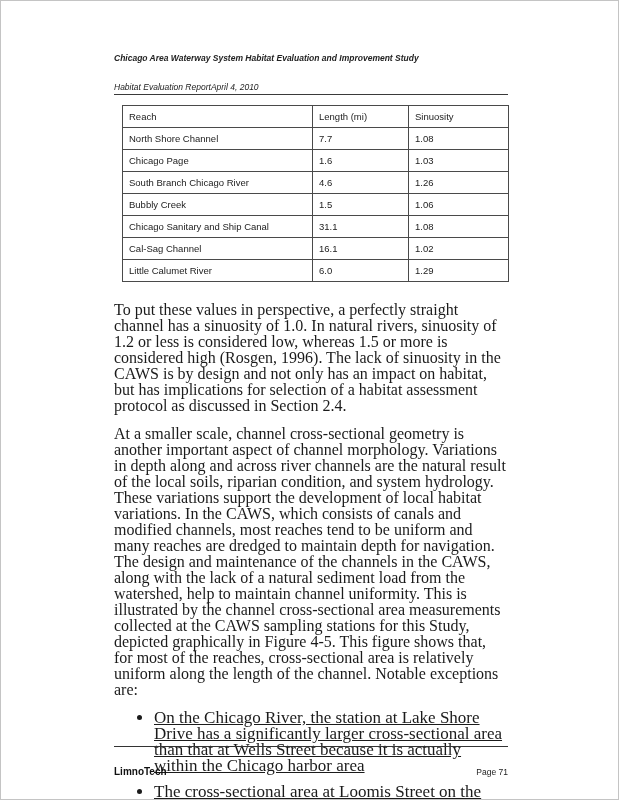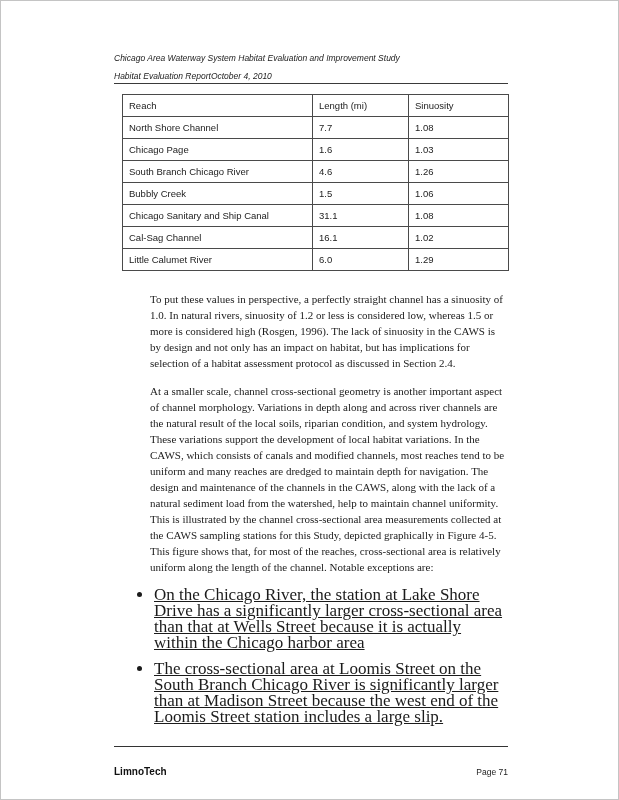--- a/index.html
+++ b/index.html
@@ -17,21 +17,21 @@
     .content {
       padding: 52px 110px 0 113px;
     }
     
     .doc-header {
       font-family: "Liberation Sans", sans-serif;
       font-style: italic;
       font-size: 8.5px;
       color: #222;
     }
-    .hdr-line1 { margin-bottom: 8px; }
+    .hdr-line1 { margin-bottom: 19px; font-weight: bold; }
     .hdr-line2 {
       display: flex;
       align-items: flex-end;
       border-bottom: 1px solid #3a3a3a;
       padding-bottom: 2px;
     }
     
     .table-title {
       margin-top: 22px;
       text-align: center;
@@ -58,24 +58,23 @@
       vertical-align: middle;
     }
     .data-table th:first-child, .data-table td:first-child {
       text-align: left;
       width: 190px;
     }
     .data-table th:nth-child(2), .data-table td:nth-child(2) { width: 96px; }
     .data-table th:nth-child(3), .data-table td:nth-child(3) { width: 100px; }
     
     .body-para {
-      font-size: 11px;
+      font-size: 16px;
       line-height: 16px;
       color: #1b1b1b;
-      margin-left: 36px;
     }
     .para-1 { margin-top: 20px; }
     .para-2 { margin-top: 12px; }
     
     .bullets {
       margin: 12px 0 0 14px;
       padding-left: 26px;
       list-style-type: disc;
     }
     .bullets li {
@@ -104,21 +103,21 @@
 </head>
 <body>
 
 <div class="page">
   <div class="content">
 
     <div class="doc-header">
       <div class="hdr-line1">Chicago Area Waterway System Habitat Evaluation and Improvement Study</div>
       <div class="hdr-line2">
         <span>Habitat Evaluation Report</span>
-        <span>October 4, 2010</span>
+        <span>April 4, 2010</span>
       </div>
     </div>
 
 
     <table class="data-table">
       <thead>
         <tr>
           <th>Reach</th>
           <th>Length (mi)</th>
           <th>Sinuosity</th>

